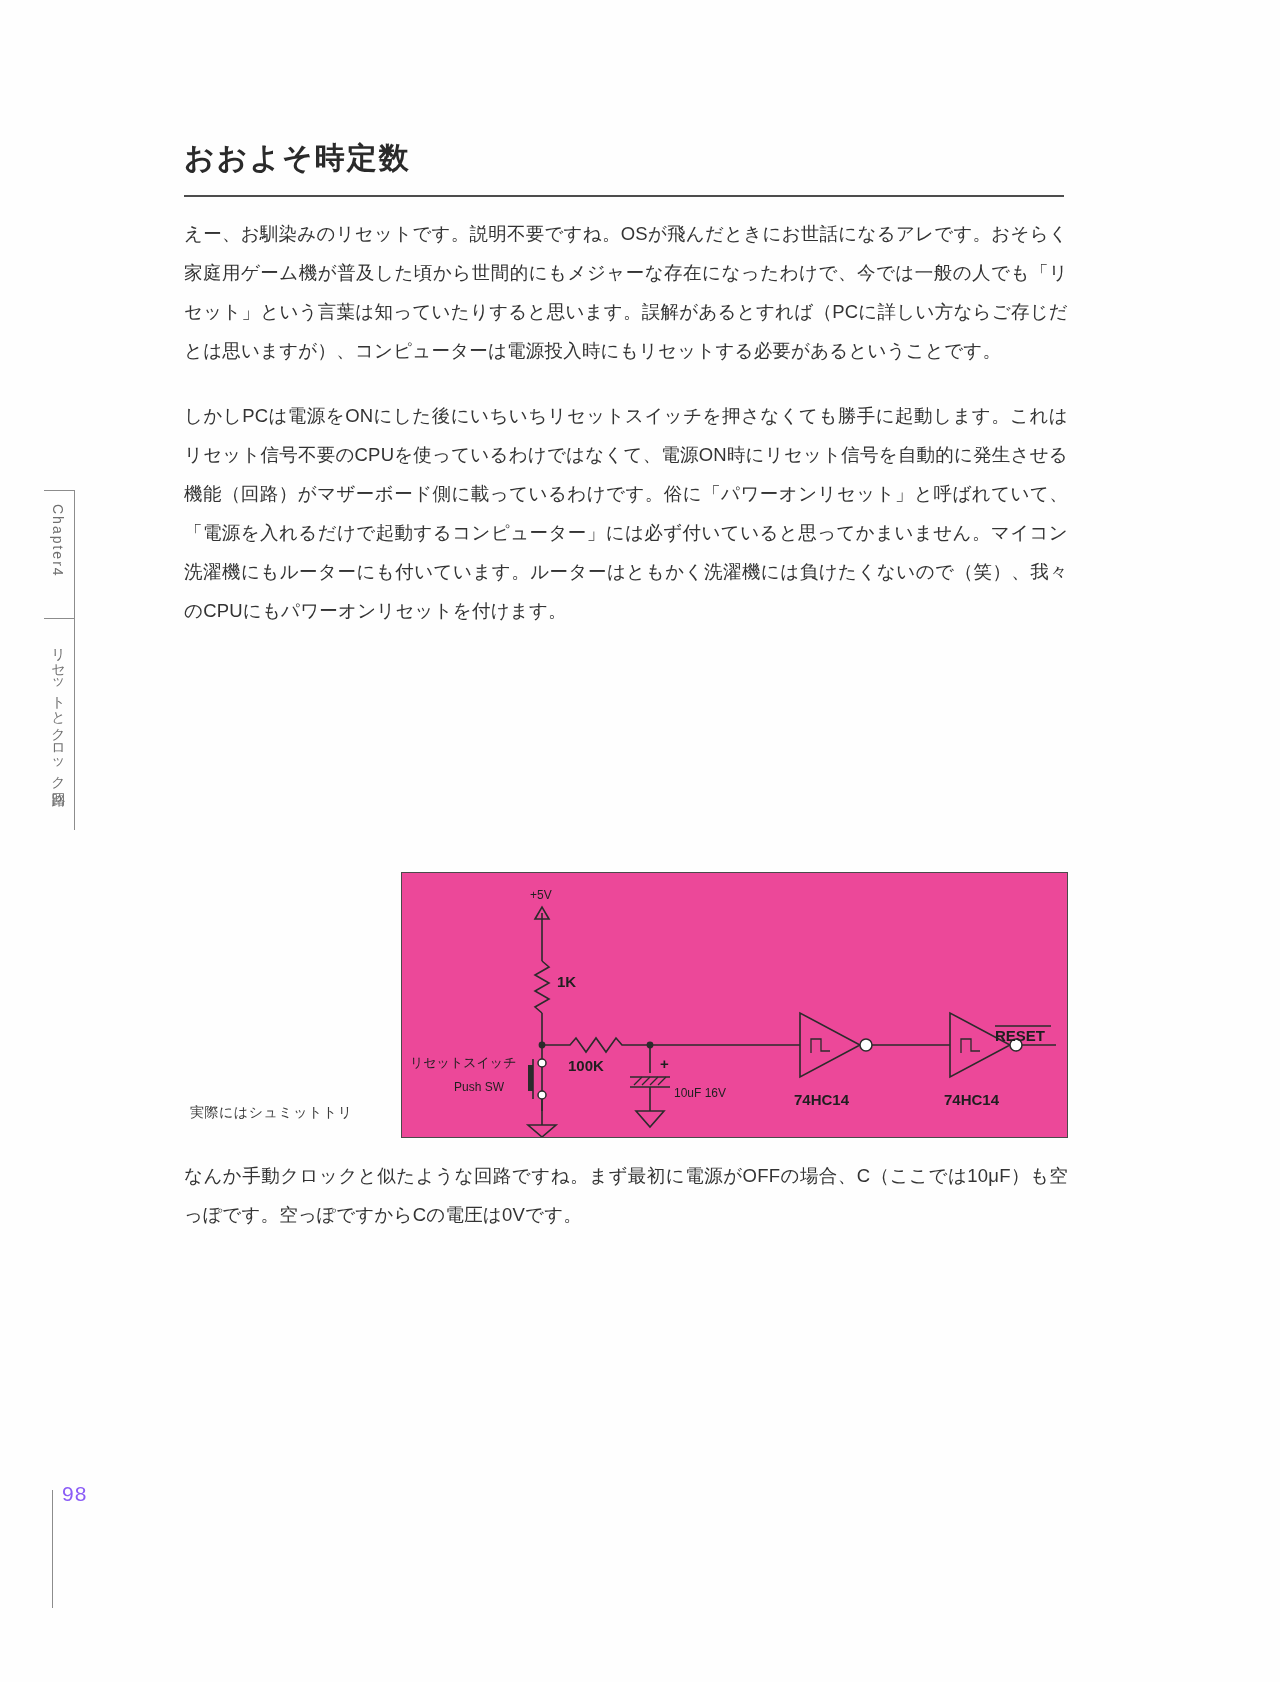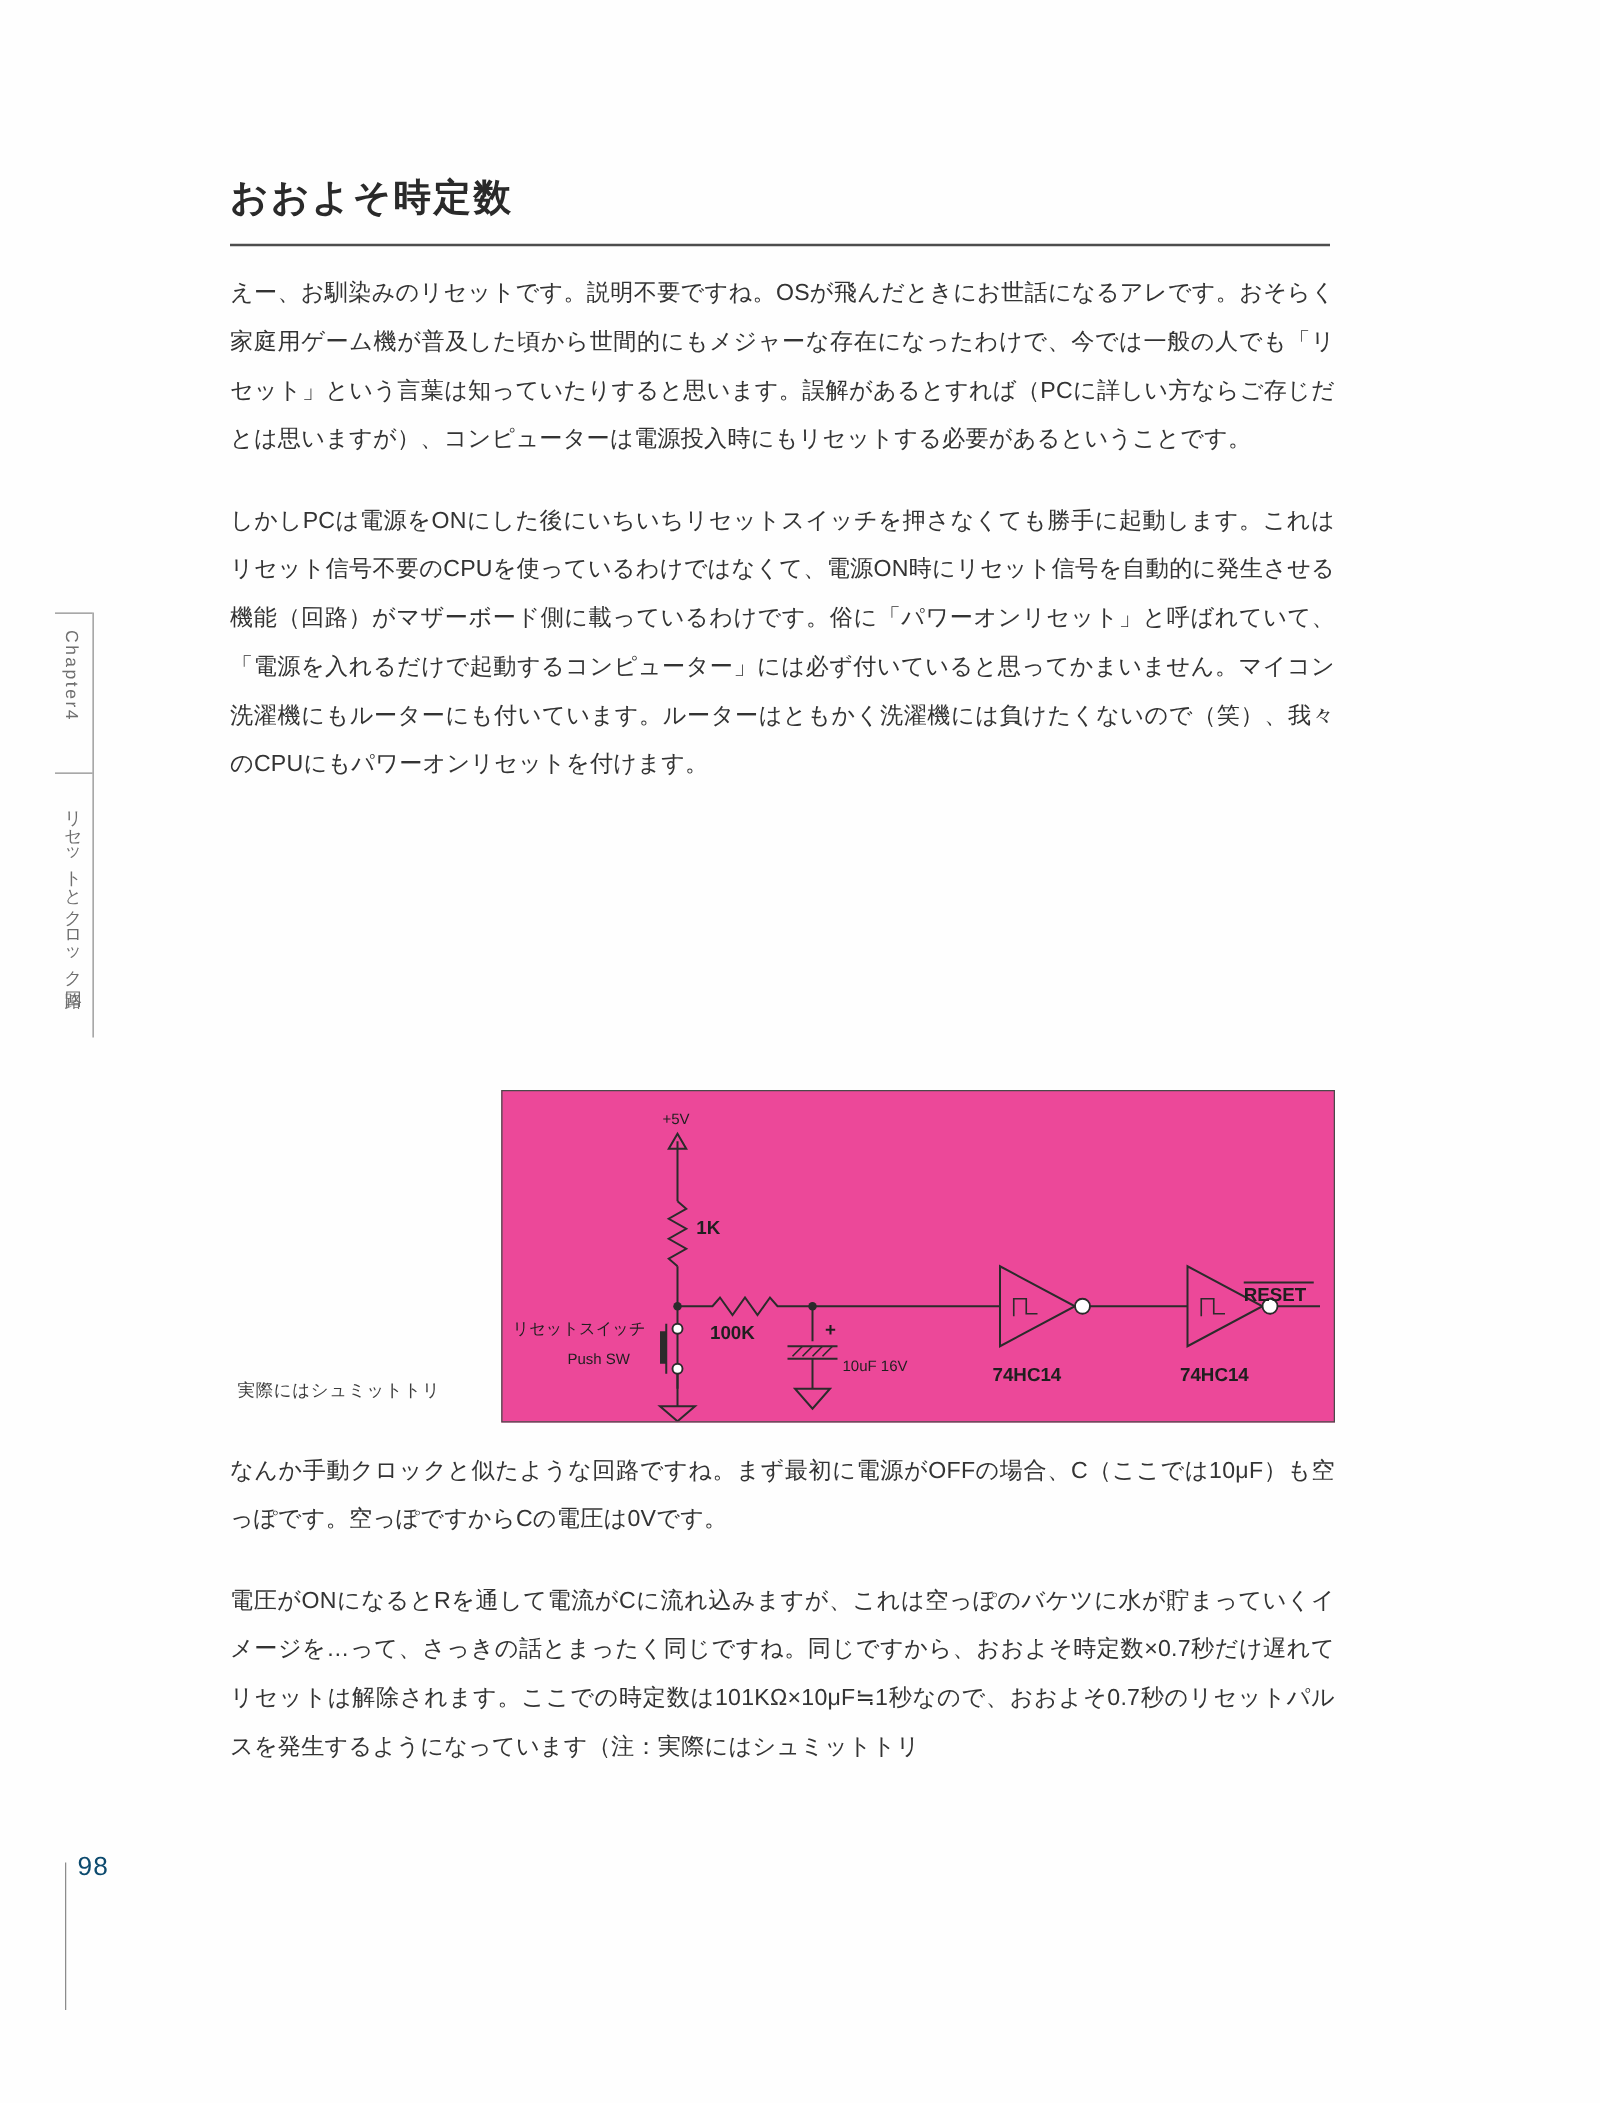--- a/index.html
+++ b/index.html
@@ -154,21 +154,21 @@
     top: 1490px;
     width: 1px;
     height: 118px;
     background: #8c8c8c;
   }
   .page-no {
     position: absolute;
     left: 62px;
     top: 1482px;
     font-size: 21px;
-    color: #0c4a6e;
+    color: #8b5cf6;
     letter-spacing: 1px;
   }
 
   
   .c-label { font-family: "Liberation Sans", sans-serif; font-size: 12px; fill: #1f1f1f; }
   .c-label-b { font-family: "Liberation Sans", sans-serif; font-size: 15px; font-weight: bold; fill: #1f1f1f; }
   .c-label-jp { font-family: "DejaVu Sans", sans-serif; font-size: 13px; fill: #1f1f1f; }
   .wire { stroke: #2b2b2b; stroke-width: 1.6; fill: none; }
   .wire-thin { stroke: #2b2b2b; stroke-width: 1.3; fill: none; }
 </style>
@@ -282,19 +282,18 @@
           <line x1="593" y1="153" x2="649" y2="153" stroke="#2b2b2b" stroke-width="1.6"></line>
           <text class="c-label-b" x="593" y="168">RESET</text>
         </g>
 
       </svg>
     </div>
   </div>
 
   <div class="body-col-2">
     <p class="para">なんか手動クロックと似たような回路ですね。まず最初に電源がOFFの場合、C（ここでは10μF）も空っぽです。空っぽですからCの電圧は0Vです。</p>
-    <p class="para tight">電圧がONになるとRを通して電流がCに流れ込みますが、これは空っぽのバケツに水が貯まっていくイメージを…って、さっきの話とまったく同じですね。同じですから、おおよそ時定数×0.7秒だけ遅れてリセットは解除されます。ここでの時定数は101KΩ×10μF≒1秒なので、おおよそ0.7秒のリセットパルスを発生するようになっています（注：実際にはシュミットトリ</p>
   </div>
 
   <div class="footer-rule"></div>
   <div class="page-no">98</div>
 
 </div>
 
 </body></html>

